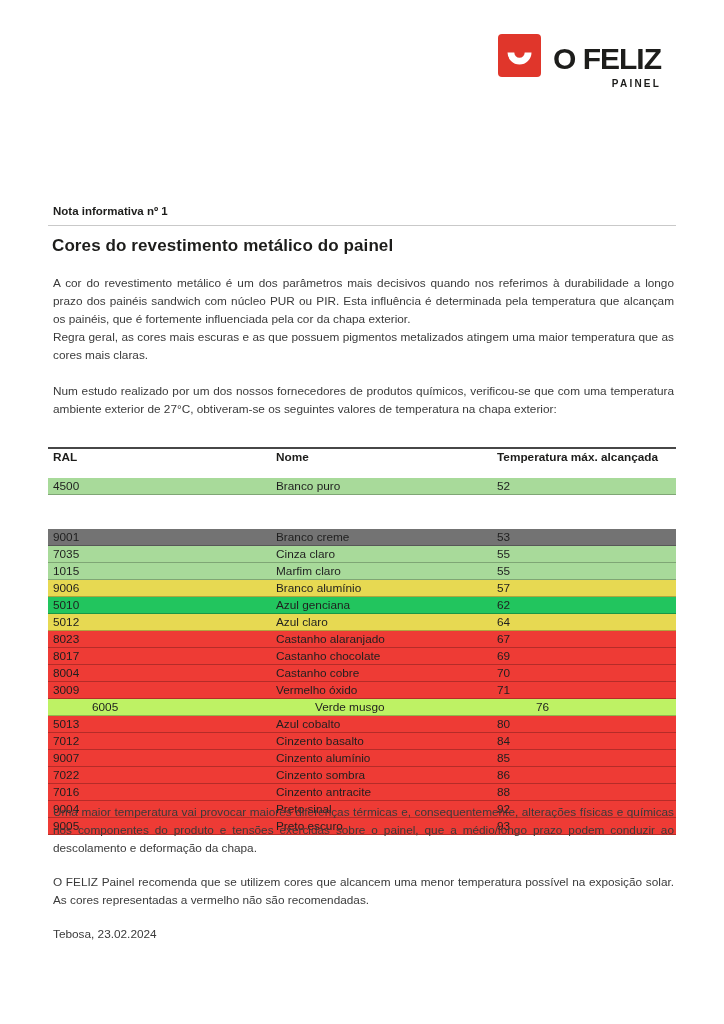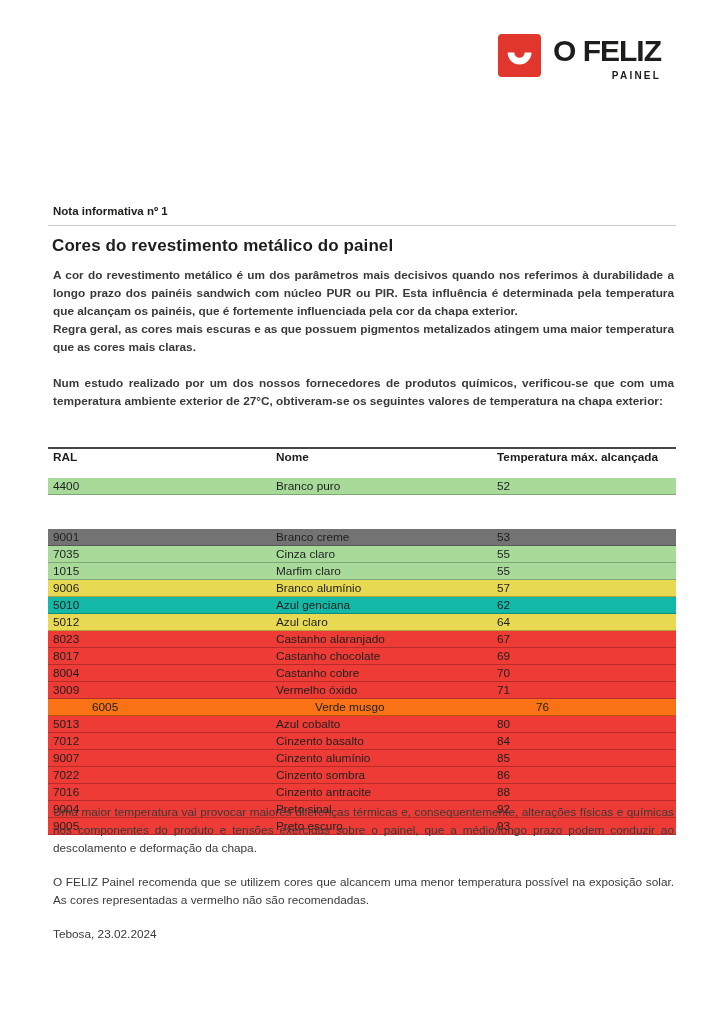--- a/index.html
+++ b/index.html
@@ -10,32 +10,32 @@
     font-family:"Liberation Sans", sans-serif;
     color:#3a3a3a;
     overflow:hidden;
   }
   
   .logo{position:absolute;top:34px;left:498px;display:flex;align-items:flex-start;}
   .logo-mark{width:43px;height:43px;display:block;}
   .logo-text{margin-left:12px;display:flex;flex-direction:column;align-items:flex-end;}
   .logo-name{
     font-weight:bold;font-size:30px;line-height:30px;letter-spacing:-1px;
-    color:#1d1d1b;margin-top:2px;white-space:nowrap;
+    color:#1d1d1b;margin-top:10px;white-space:nowrap;
   }
   .logo-sub{
     font-weight:bold;font-size:10px;letter-spacing:2.2px;color:#1d1d1b;margin-top:4px;
   }
   
   .nota{position:absolute;top:205px;left:53px;font-size:11.5px;font-weight:bold;color:#1d1d1b;}
   .rule{position:absolute;top:225px;left:48px;width:628px;height:0;border-top:1px solid #c9c9c9;}
   .doc-title{position:absolute;top:236px;left:52px;font-size:17px;font-weight:bold;color:#1d1d1b;letter-spacing:0.1px;}
   
   .copy{font-size:11.8px;line-height:18px;text-align:justify;color:#3a3a3a;}
-  .block-a{position:absolute;top:266px;left:53px;width:621px;font-weight:bold;}
+  .block-a{position:absolute;top:274px;left:53px;width:621px;}
   .block-a .p2{margin-top:0;}
   .block-a .p3{margin-top:18px;}
   .block-b{position:absolute;top:803px;left:53px;width:621px;}
   .block-b .p5{margin-top:16px;}
   .date-line{margin-top:16px;text-align:left;}
   
   .ctable{position:absolute;top:447px;left:48px;width:628px;font-size:11.8px;color:#1f1f1f;}
   .trow{display:flex;height:17px;line-height:17px;padding-left:5px;box-sizing:border-box;}
   .thead{border-top:2px solid #474747;font-weight:bold;background:#ffffff;height:31px;color:#1d1d1b;}
   .tbody .trow{border-bottom:1px solid rgba(0,0,0,0.24);}
@@ -70,21 +70,21 @@
   </div>
 
   <div class="ctable">
     <div class="trow thead">
       <div class="c-ral">RAL</div>
       <div class="c-nome">Nome</div>
       <div class="c-temp">Temperatura máx. alcançada</div>
     </div>
     <div class="tbody">
     <div class="trow" style="background: rgb(168, 218, 154);">
-      <div class="c-ral">4400</div>
+      <div class="c-ral">4500</div>
       <div class="c-nome">Branco puro</div>
       <div class="c-temp">52</div>
     </div>
 
     <div class="trow" style="background: #737373; margin-top: 34px;">
       <div class="c-ral">9001</div>
       <div class="c-nome">Branco creme</div>
       <div class="c-temp">53</div>
     </div>
 
@@ -99,21 +99,21 @@
       <div class="c-nome">Marfim claro</div>
       <div class="c-temp">55</div>
     </div>
 
     <div class="trow" style="background: rgb(231, 217, 82);">
       <div class="c-ral">9006</div>
       <div class="c-nome">Branco alumínio</div>
       <div class="c-temp">57</div>
     </div>
 
-    <div class="trow" style="background: #14b8a6;">
+    <div class="trow" style="background: #22c55e;">
       <div class="c-ral">5010</div>
       <div class="c-nome">Azul genciana</div>
       <div class="c-temp">62</div>
     </div>
 
     <div class="trow" style="background: rgb(231, 217, 82);">
       <div class="c-ral">5012</div>
       <div class="c-nome">Azul claro</div>
       <div class="c-temp">64</div>
     </div>
@@ -135,21 +135,21 @@
       <div class="c-nome">Castanho cobre</div>
       <div class="c-temp">70</div>
     </div>
 
     <div class="trow" style="background: rgb(238, 59, 53);">
       <div class="c-ral">3009</div>
       <div class="c-nome">Vermelho óxido</div>
       <div class="c-temp">71</div>
     </div>
 
-    <div class="trow" style="background: #f97316; padding-left: 44px;">
+    <div class="trow" style="background: #bef264; padding-left: 44px;">
       <div class="c-ral">6005</div>
       <div class="c-nome">Verde musgo</div>
       <div class="c-temp">76</div>
     </div>
 
     <div class="trow" style="background: rgb(238, 59, 53);">
       <div class="c-ral">5013</div>
       <div class="c-nome">Azul cobalto</div>
       <div class="c-temp">80</div>
     </div>

